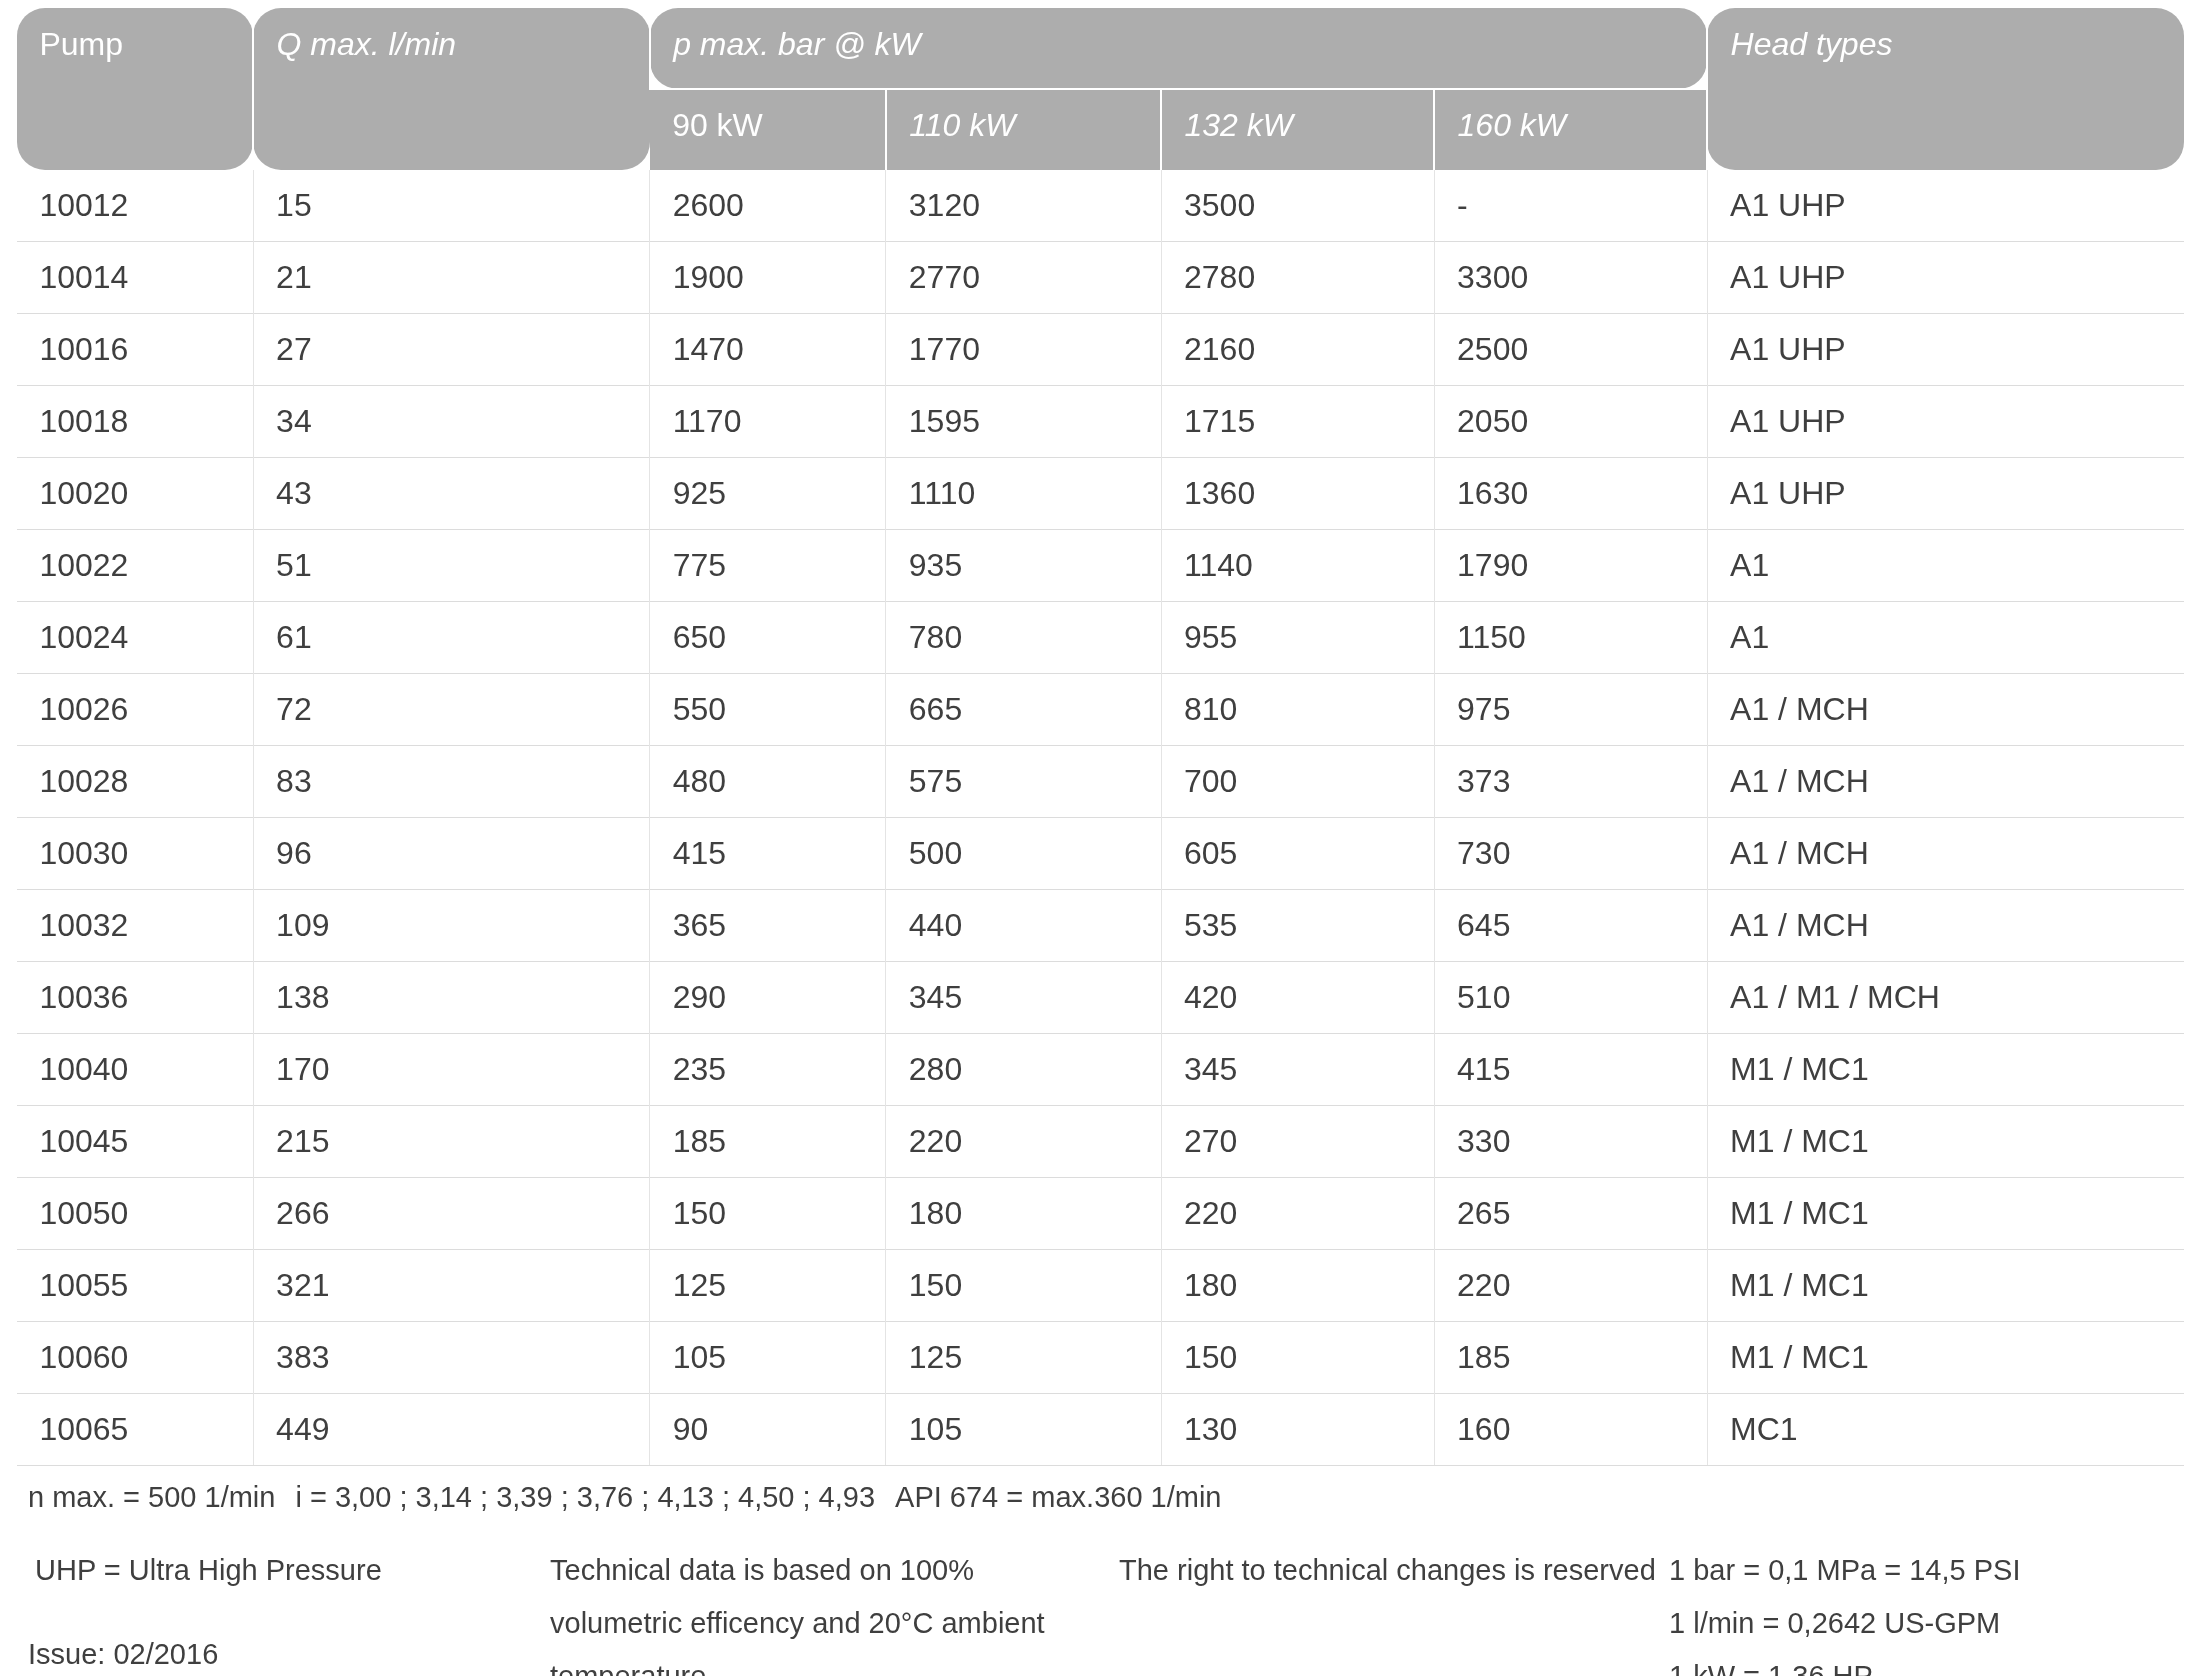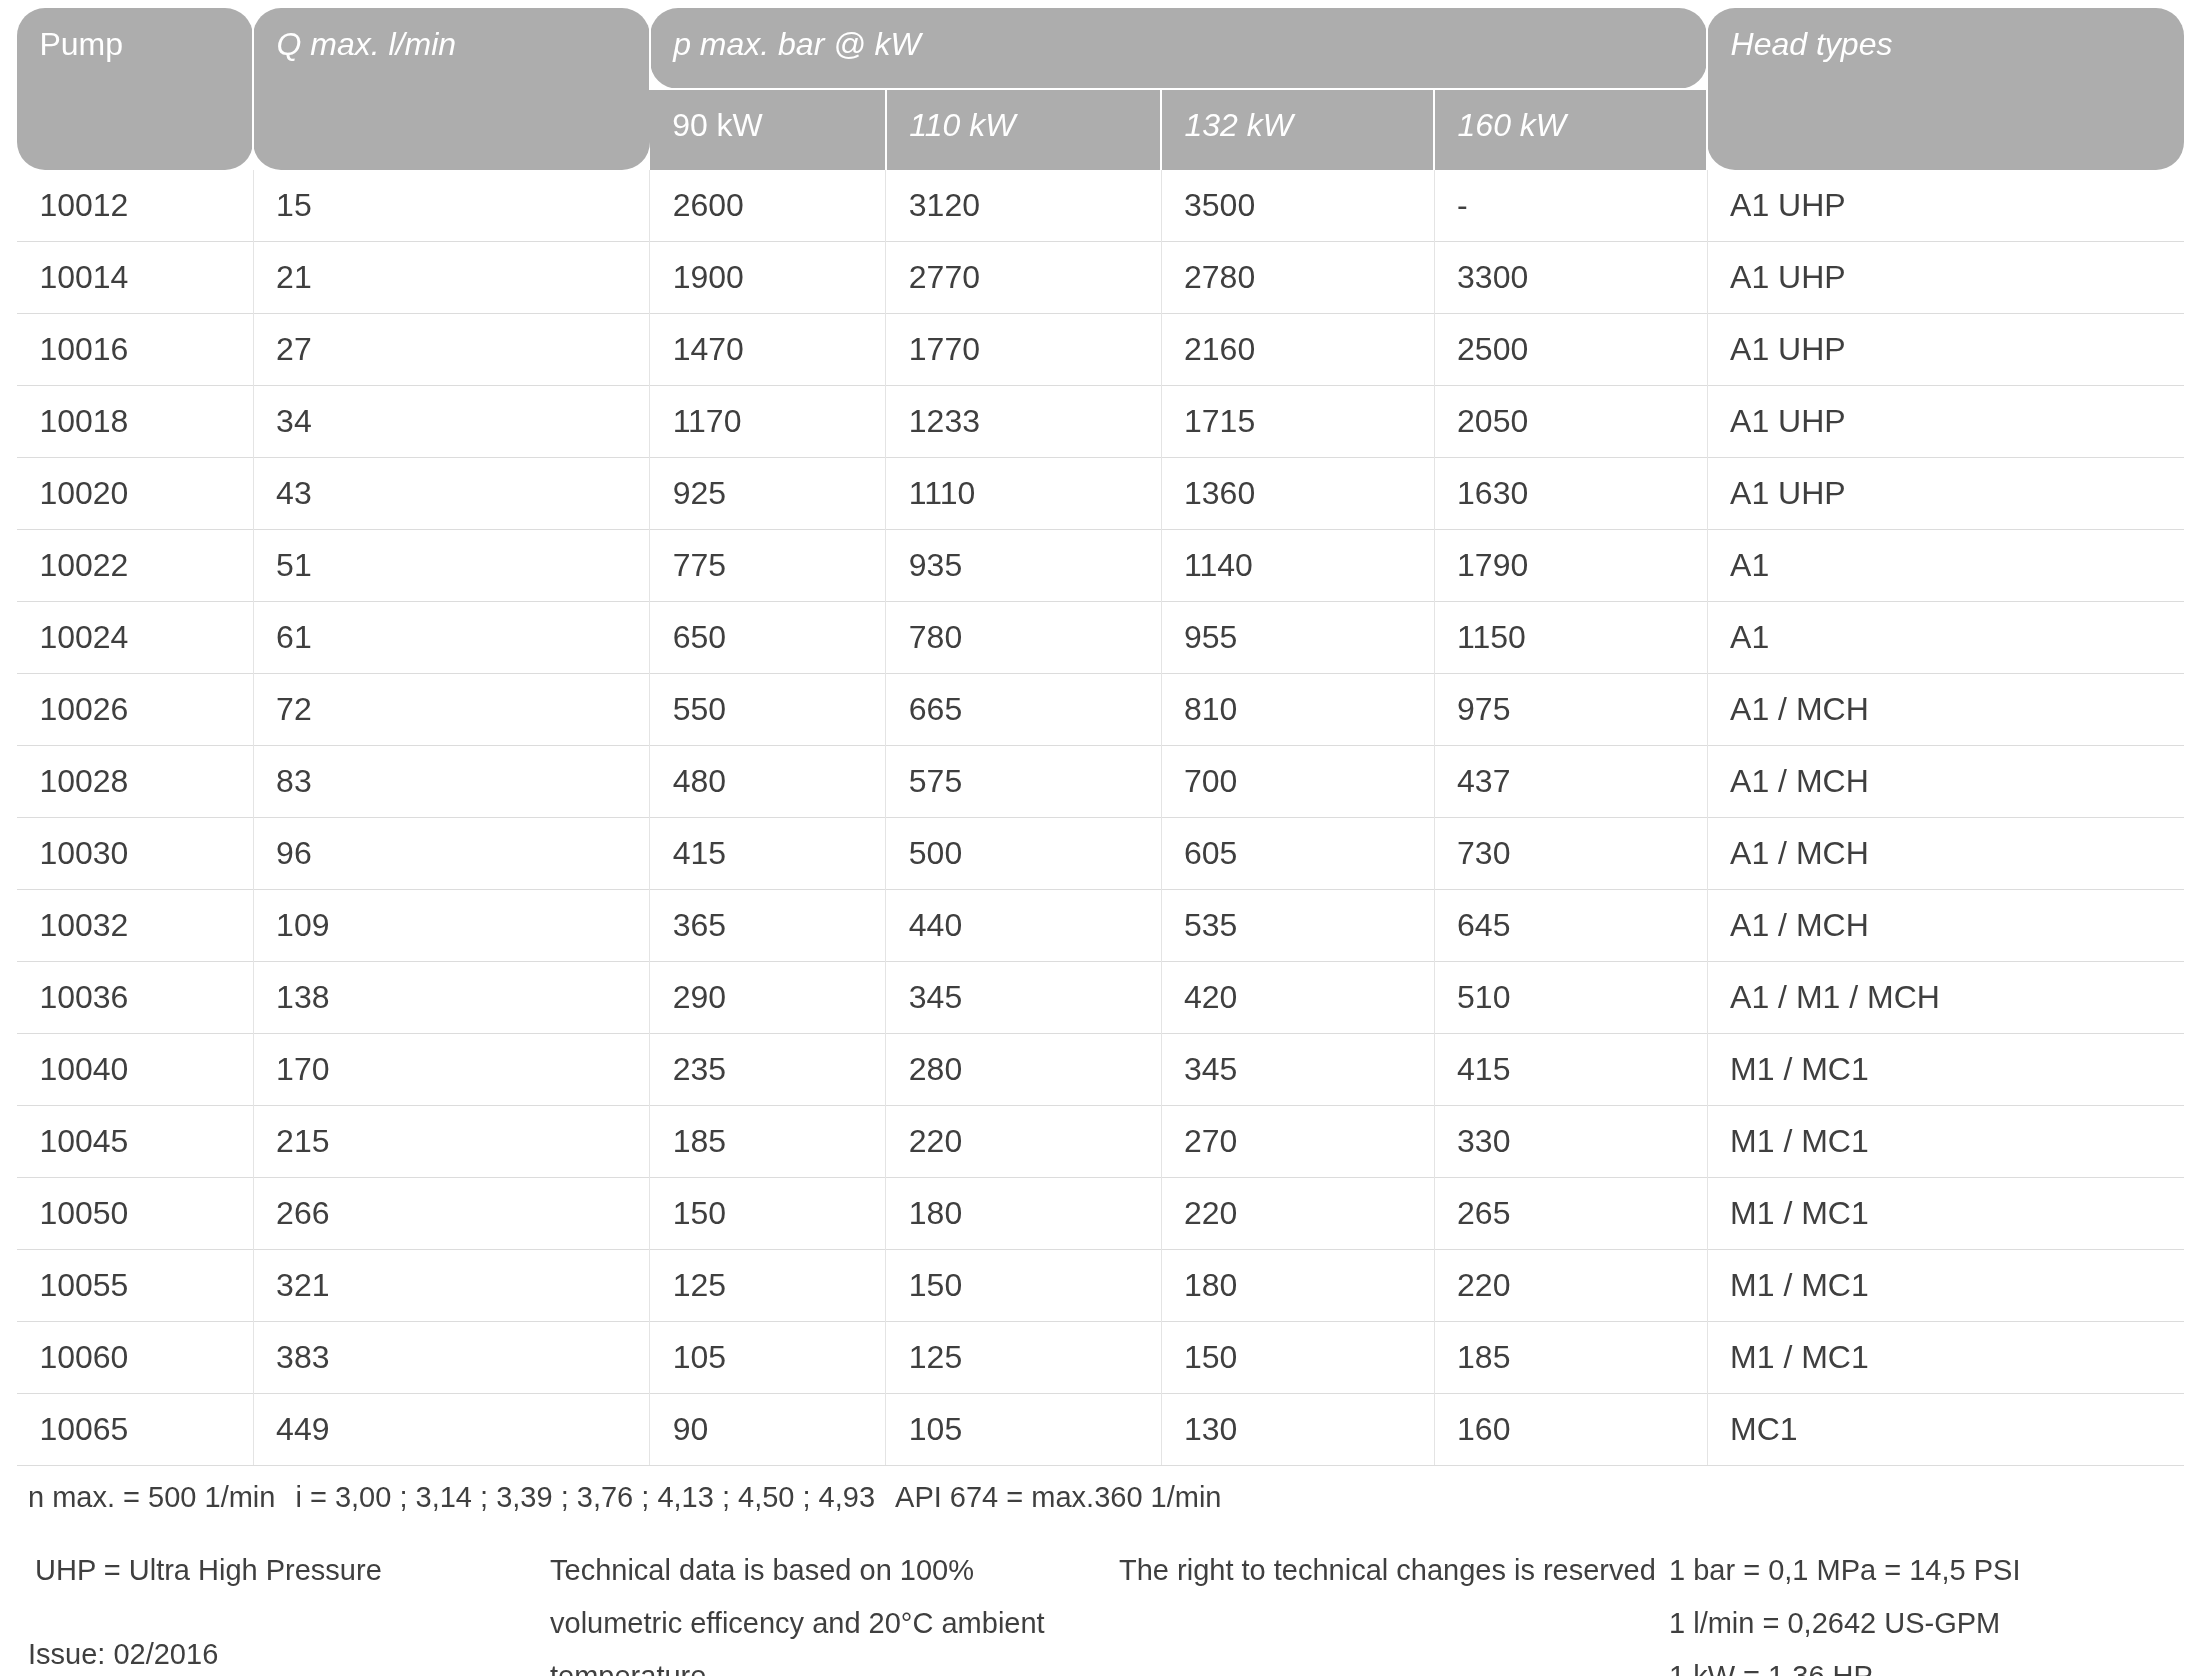--- a/index.html
+++ b/index.html
@@ -135,21 +135,21 @@
       <td class="col-line">1470</td>
       <td class="col-line">1770</td>
       <td class="col-line">2160</td>
       <td class="col-line">2500</td>
       <td class="col-line">A1 UHP</td>
     </tr>
         <tr>
       <td>10018</td>
       <td class="col-line">34</td>
       <td class="col-line">1170</td>
-      <td class="col-line">1233</td>
+      <td class="col-line">1595</td>
       <td class="col-line">1715</td>
       <td class="col-line">2050</td>
       <td class="col-line">A1 UHP</td>
     </tr>
         <tr>
       <td>10020</td>
       <td class="col-line">43</td>
       <td class="col-line">925</td>
       <td class="col-line">1110</td>
       <td class="col-line">1360</td>
@@ -182,21 +182,21 @@
       <td class="col-line">810</td>
       <td class="col-line">975</td>
       <td class="col-line">A1 / MCH</td>
     </tr>
         <tr>
       <td>10028</td>
       <td class="col-line">83</td>
       <td class="col-line">480</td>
       <td class="col-line">575</td>
       <td class="col-line">700</td>
-      <td class="col-line">437</td>
+      <td class="col-line">373</td>
       <td class="col-line">A1 / MCH</td>
     </tr>
         <tr>
       <td>10030</td>
       <td class="col-line">96</td>
       <td class="col-line">415</td>
       <td class="col-line">500</td>
       <td class="col-line">605</td>
       <td class="col-line">730</td>
       <td class="col-line">A1 / MCH</td>

